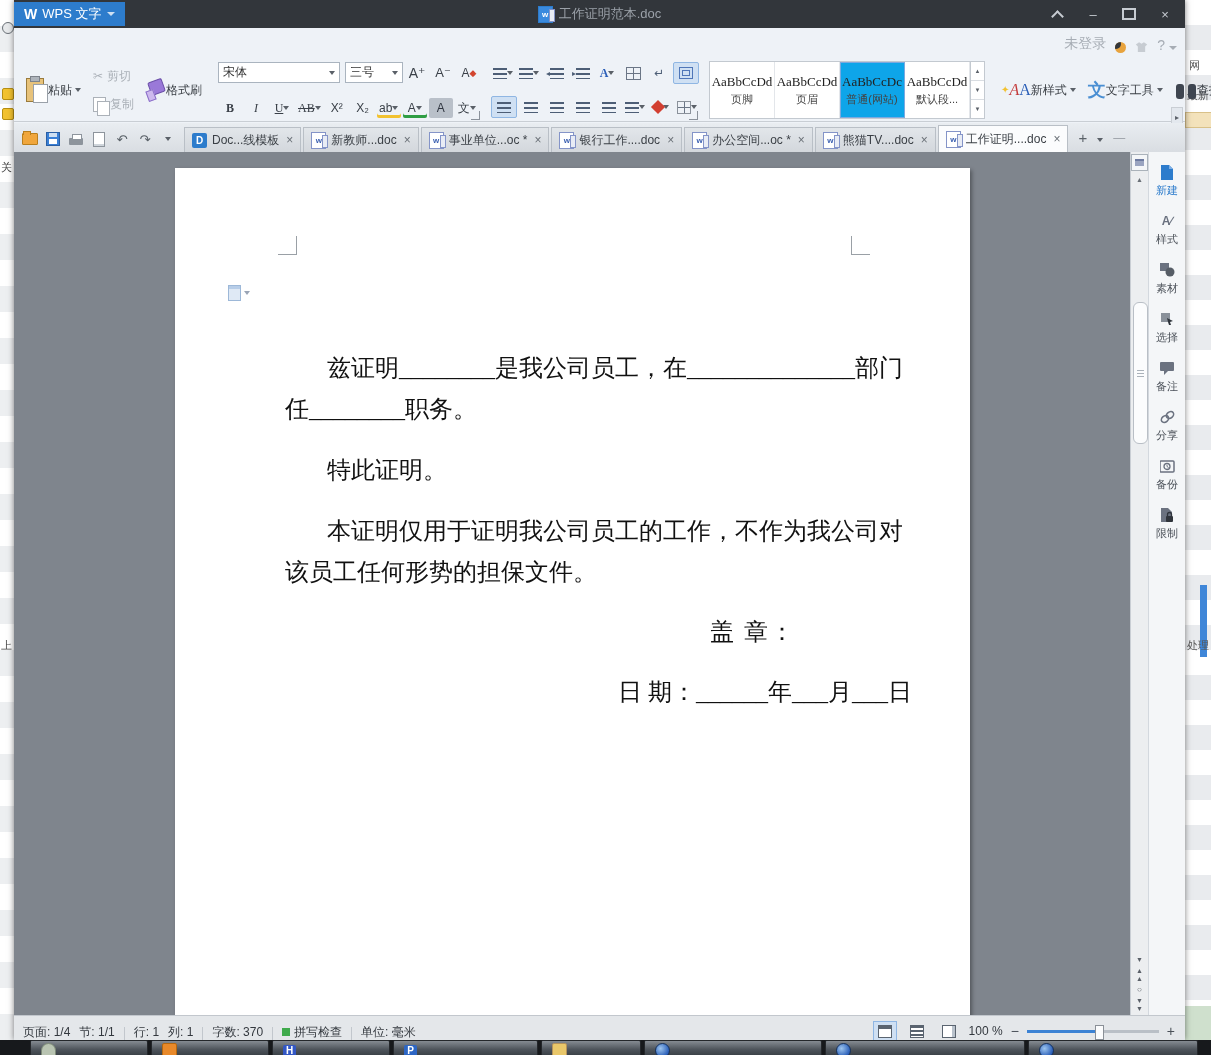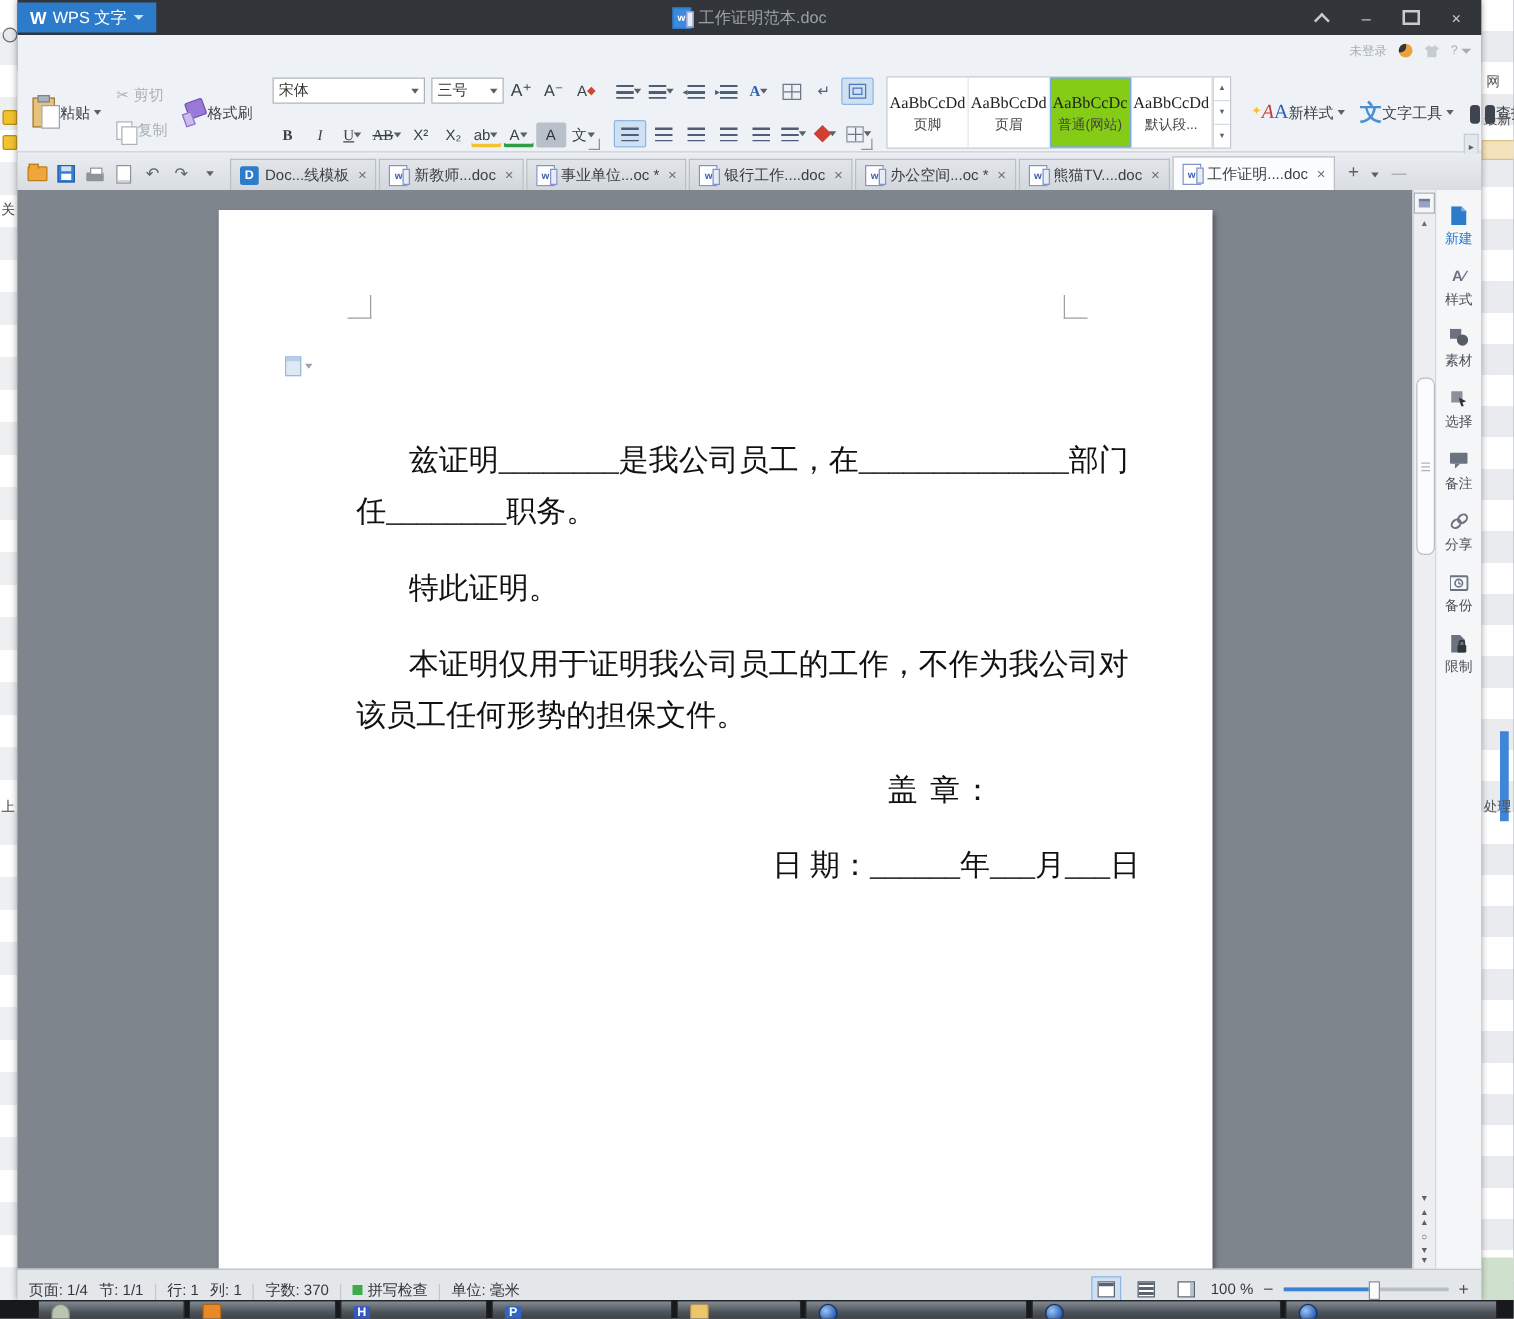--- a/index.html
+++ b/index.html
@@ -26,21 +26,21 @@
   .doc-title{position:absolute;left:0;right:0;top:0;height:28px;display:flex;align-items:center;justify-content:center;gap:6px;color:#9ba1a9;font-size:13px;pointer-events:none}
   .winctl{position:absolute;right:6px;top:0;height:28px;display:flex;align-items:center;gap:8px}
   .winbtn{width:28px;height:22px;display:flex;align-items:center;justify-content:center;color:#c7ccd2;font-size:13px}
   .chev-up{width:7px;height:7px;border-left:2px solid #c7ccd2;border-top:2px solid #c7ccd2;transform:rotate(45deg);margin-top:4px}
   .maxico{width:10px;height:8px;border:2px solid #c7ccd2}
   
   .menubar{position:absolute;left:0;top:28px;width:100%;height:27px;background:#32363b;border-bottom:2px solid #3b7fd0;display:flex;align-items:center}
   .menutab{padding:0 13px;height:25px;display:flex;align-items:center;color:#a7adb5;font-size:13px;position:relative}
   .menutab.active{color:#fff}
   .menutab.active::after{content:"";position:absolute;left:4px;right:4px;bottom:-2px;height:3px;background:#57a0ea}
-  .menu-right{position:absolute;right:8px;top:28px;height:25px;display:flex;align-items:center;gap:9px;color:#a7adb5;font-size:10px}
+  .menu-right{position:absolute;right:8px;top:28px;height:25px;display:flex;align-items:flex-end;gap:9px;color:#a7adb5;font-size:14px}
   .moon{width:11px;height:11px;border-radius:50%;background:#e8a33d;position:relative;overflow:hidden}
   .moon::after{content:"";position:absolute;left:-4px;top:-3px;width:10px;height:10px;border-radius:50%;background:#32363b}
   
   .ribbon{position:absolute;left:0;top:57px;width:100%;height:65px;background:#eef2f7;border-bottom:1px solid #c9ced4;display:flex;align-items:stretch;padding:3px 2px 1px 6px;box-sizing:border-box}
   .vsep{width:1px;background:#d3d8de;margin:2px 5px}
   .rgroup{display:flex;align-items:stretch;position:relative}
   .bigbtn{display:flex;align-items:center;justify-content:space-between;padding:3px 6px;border-radius:2px}
   .bigbtn .blabel{font-size:12px;color:#3a3f45;display:flex;align-items:center;gap:3px;white-space:nowrap}
   .dcaret{display:inline-block;width:0;height:0;border-left:3px solid transparent;border-right:3px solid transparent;border-top:4px solid #5a6068}
   .smallcol{display:flex;flex-direction:column;justify-content:space-around;padding:2px 2px}
@@ -73,21 +73,21 @@
   .ic-copy{display:inline-block;width:11px;height:13px;border:1px solid currentColor;position:relative;background:#fff}
   .ic-copy::after{content:"";position:absolute;left:3px;top:3px;width:11px;height:13px;border:1px solid currentColor;background:#fff}
   .ic-brush{width:20px;height:24px;position:relative}
   .ic-brush .head{position:absolute;left:3px;top:2px;width:13px;height:12px;background:#9a79d8;border:1px solid #6a4fa8;border-radius:2px;transform:rotate(-20deg)}
   .ic-brush .tip{position:absolute;left:1px;top:12px;width:6px;height:9px;background:#cdb9ee;border:1px solid #8a6fc8;transform:rotate(-20deg)}
   
   .gallery{display:flex;background:#fff;border:1px solid #c3c9d0;margin:1px 0;align-items:stretch}
   .gitem{width:64px;display:flex;flex-direction:column;align-items:center;justify-content:center;gap:2px;border-right:1px solid #e3e6ea}
   .gitem .sample{font-family:"Liberation Serif",serif;font-size:13px;color:#222;white-space:nowrap}
   .gitem .gname{font-size:11px;color:#444;white-space:nowrap}
-  .gitem.sel{outline:1px solid #7aa9e0;outline-offset:-1px;background:#84cc16}
+  .gitem.sel{outline:1px solid #7aa9e0;outline-offset:-1px;background:#0ea5e9}
   .gscroll{width:13px;display:flex;flex-direction:column;border-left:1px solid #c3c9d0}
   .gscroll div{flex:1;display:flex;align-items:center;justify-content:center;font-size:6px;color:#5a6068;border-bottom:1px solid #d9dde2}
   
   .ic-newstyle{font-family:"Liberation Serif",serif;font-size:16px;line-height:20px}
   .ic-newstyle .a1{color:#c43b3b;font-style:italic}
   .ic-newstyle .a2{color:#2b5fb8}
   .ic-newstyle .spark{color:#f2c230;font-size:10px;vertical-align:top}
   .ic-wen{color:#4a8fd3;font-size:18px;line-height:20px;font-weight:bold}
   .ic-binoc{width:22px;height:16px;position:relative;margin-top:3px}
   .ic-binoc::before,.ic-binoc::after{content:"";position:absolute;top:0;width:8px;height:15px;background:#3e4550;border-radius:3px}

